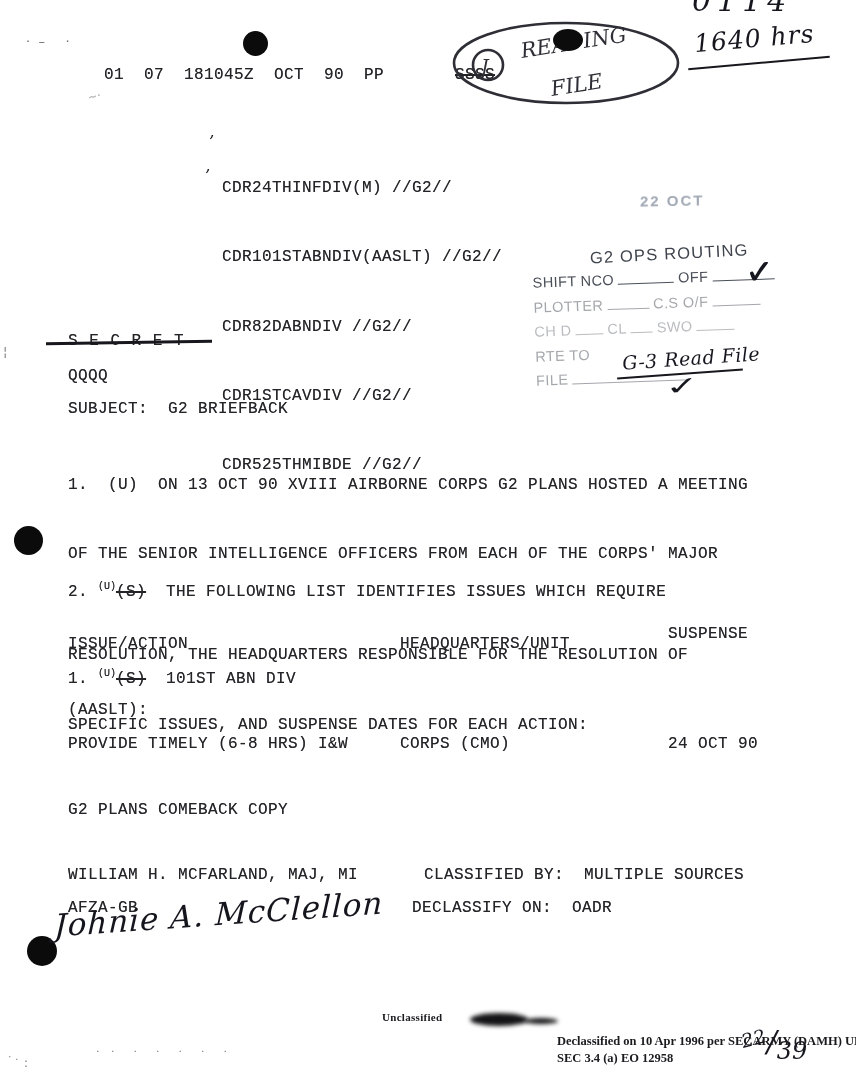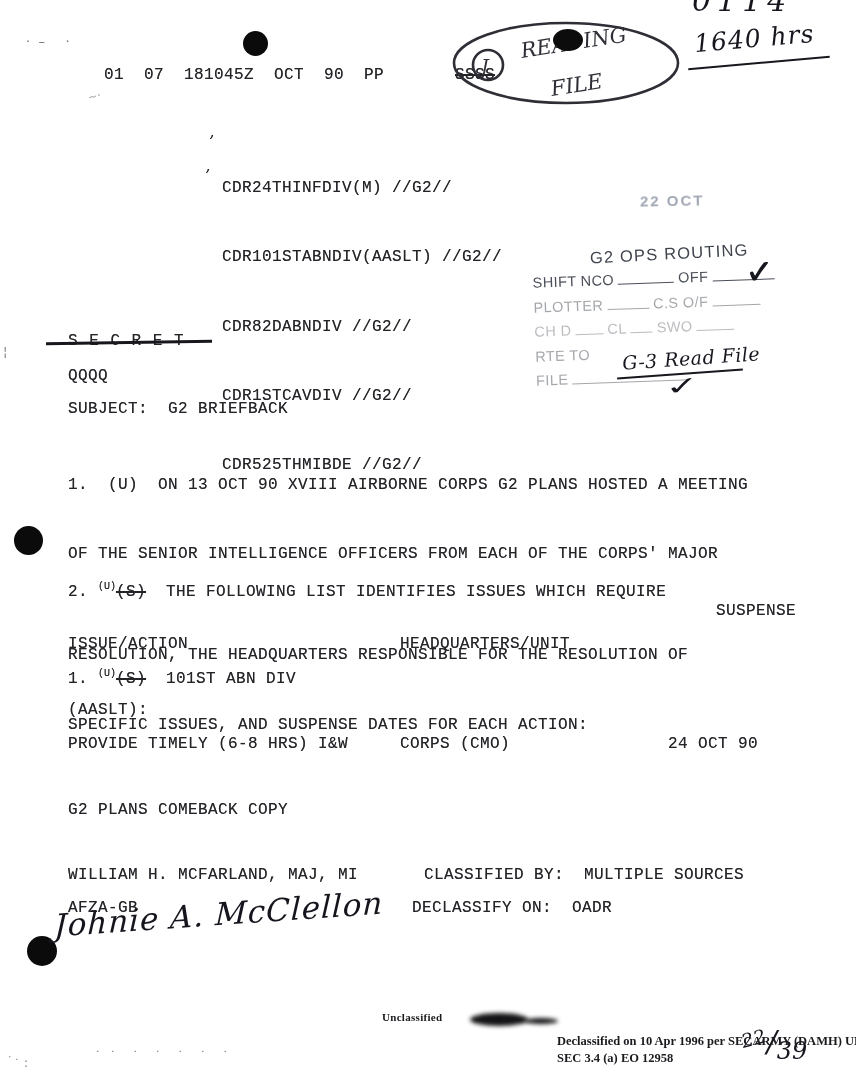--- a/index.html
+++ b/index.html
@@ -101,21 +101,21 @@
   </div>
 
   <div class="mono lines" style="left:68px;top:534px;">
     <div><span>2. </span><span class="sup">(U)</span><span class="struck">(S)</span><span>  THE FOLLOWING LIST IDENTIFIES ISSUES WHICH REQUIRE</span></div>
     <div>RESOLUTION, THE HEADQUARTERS RESPONSIBLE FOR THE RESOLUTION OF</div>
     <div>SPECIFIC ISSUES, AND SUSPENSE DATES FOR EACH ACTION:</div>
   </div>
 
   <div class="mono" style="left:68px;top:635px;">ISSUE/ACTION</div>
   <div class="mono" style="left:400px;top:635px;">HEADQUARTERS/UNIT</div>
-  <div class="mono" style="left:668px;top:602px;margin-left:48px;">SUSPENSE</div>
+  <div class="mono" style="left:668px;top:625px;">SUSPENSE</div>
 
   <div class="mono" style="left:68px;top:668px;"><span>1. </span><span class="sup">(U)</span><span class="struck">(S)</span><span>  101ST ABN DIV</span></div>
   <div class="mono" style="left:68px;top:701px;">(AASLT):</div>
 
   <div class="mono" style="left:68px;top:735px;">PROVIDE TIMELY (6-8 HRS) I&amp;W</div>
   <div class="mono" style="left:400px;top:735px;">CORPS (CMO)</div>
   <div class="mono" style="left:668px;top:735px;">24 OCT 90</div>
 
   <div class="mono" style="left:68px;top:801px;">G2 PLANS COMEBACK COPY</div>
 

